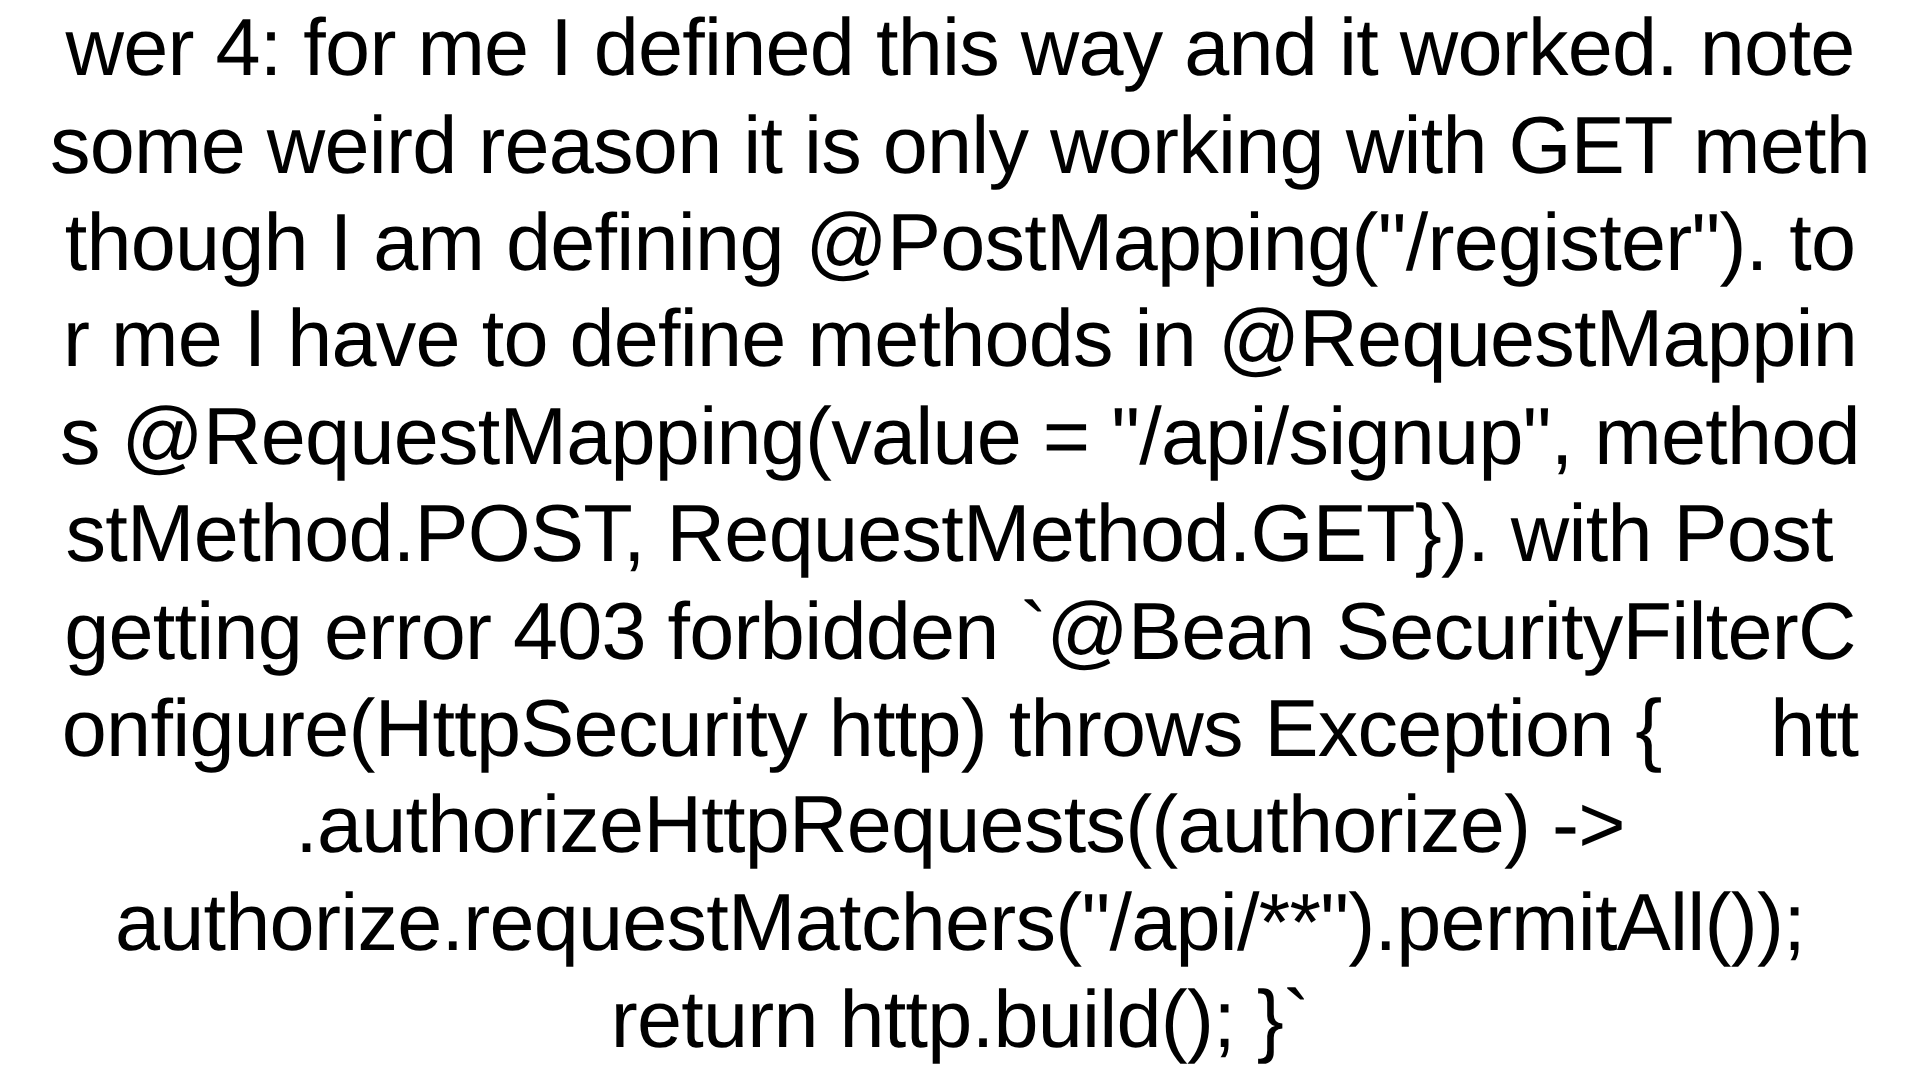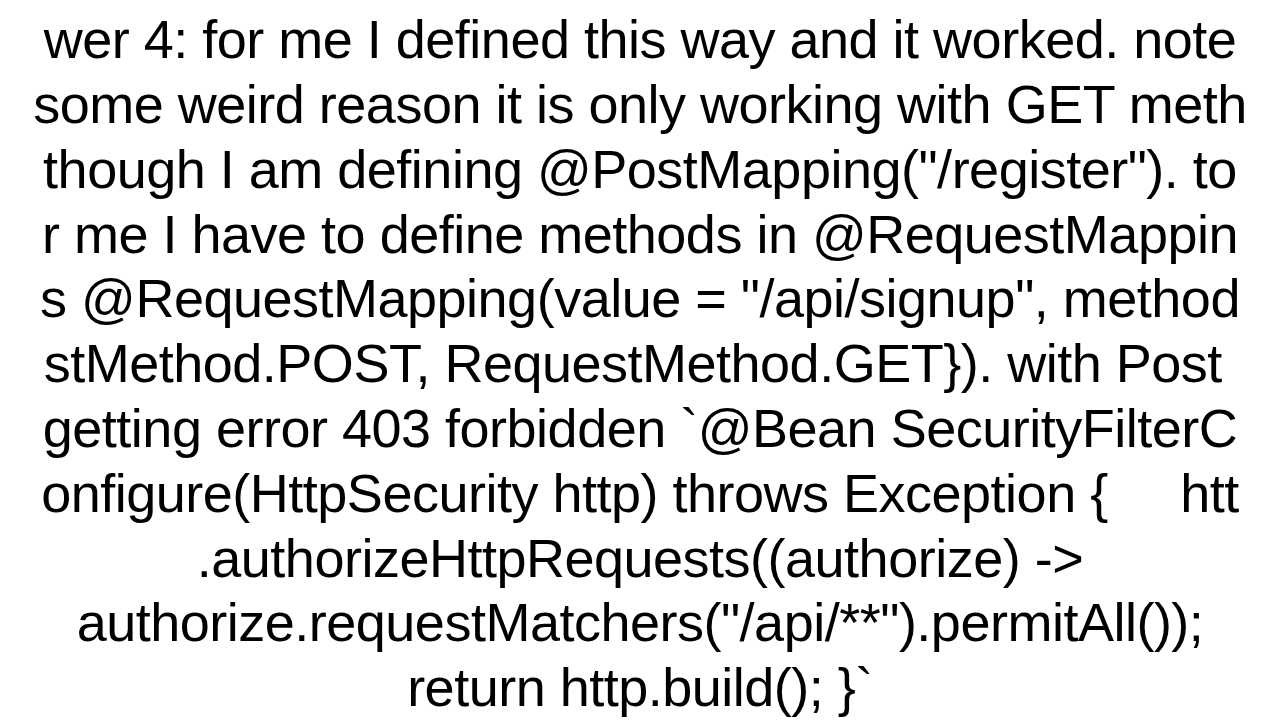--- a/index.html
+++ b/index.html
@@ -11,21 +11,21 @@
       width: 1280px;
       height: 720px;
       background: #ffffff;
       overflow: hidden;
       font-family: Arial, Helvetica, sans-serif;
     }
     .text-container {
       width: 100%;
       height: 100%;
       display: flex;
-      align-items: flex-end;
+      align-items: flex-start;
       justify-content: center;
     }
     .text-content {
       font-size: 54px;
       line-height: 1.2;
       color: #000000;
       text-align: center;
       letter-spacing: -0.5px;
       white-space: pre-wrap;
       width: 1360px;

